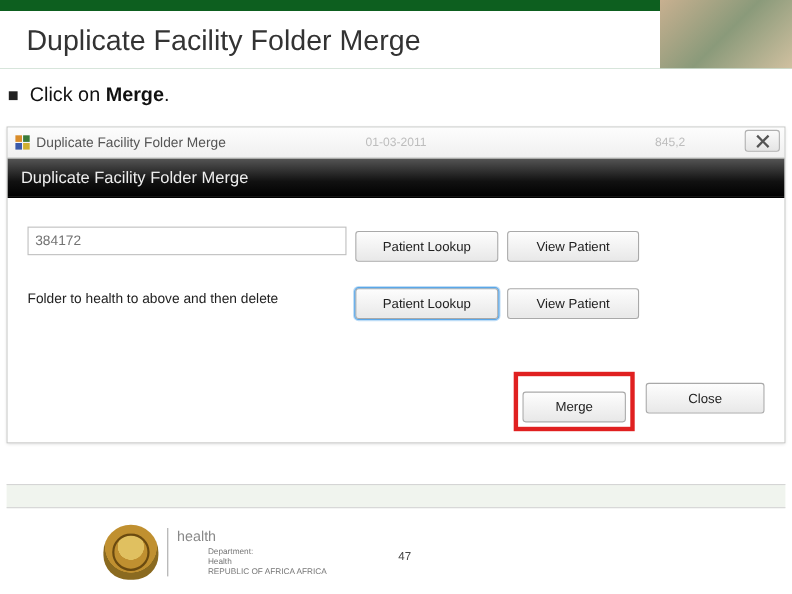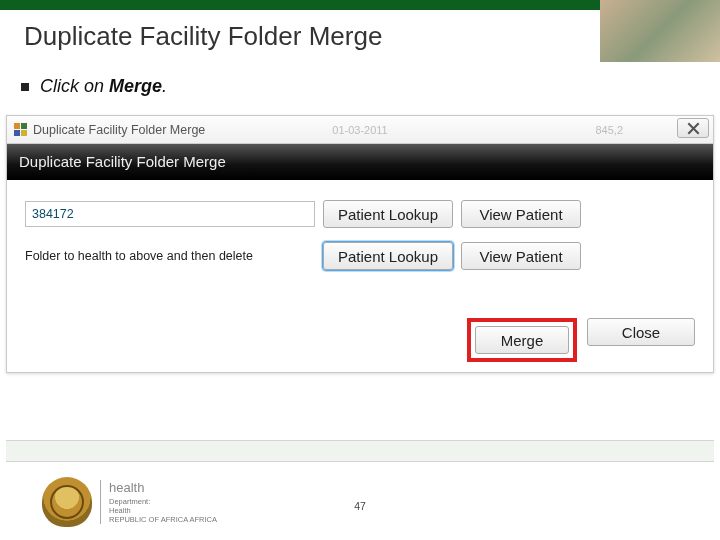--- a/index.html
+++ b/index.html
@@ -3,60 +3,60 @@
 <meta charset="utf-8">
 <style>
   * { box-sizing: border-box; margin: 0; padding: 0; }
   body { width: 720px; height: 540px; font-family: Arial, sans-serif; background: #fff; overflow: hidden; position: relative; }
 
   .slide-header { height: 62px; background: #0d5f1f; display: flex; align-items: flex-end; position: relative; }
   .slide-title-box { background: #fff; height: 52px; margin-left: 0; padding: 10px 16px 10px 24px; width: 600px; display: flex; align-items: center; }
   .slide-title { font-size: 26px; color: #333; }
   .header-photo { width: 120px; height: 62px; background: linear-gradient(135deg,#c8b090,#8a9a7a,#d0c0a0); position: absolute; right: 0; top: 0; }
 
-  .instruction-row { padding: 14px 10px 10px 21px; font-size: 18px; color: #111; font-style: italic; }
+  .instruction-row { padding: 14px 10px 10px 8px; font-size: 18px; color: #111; }
   .bullet { display: inline-block; width: 8px; height: 8px; background: #222; margin-right: 6px; vertical-align: 1px; }
 
   .screenshot-area { margin: 8px 6px 0 6px; border: 1px solid #c9c9c9; background: #f2f6f0; box-shadow: 0 1px 3px rgba(0,0,0,0.15); }
 
   .win-titlebar { background: linear-gradient(#fdfdfd,#f0f0f0); border-bottom: 1px solid #ccc; height: 28px; display: flex; align-items: center; padding: 0 6px; position: relative; }
   .app-icon { width: 14px; height: 14px; margin-right: 6px; display: inline-flex; flex-wrap: wrap; }
   .app-icon span { width: 6px; height: 6px; margin: 0.5px; }
   .ai1{background:#d98c2a}.ai2{background:#3a7a3a}.ai3{background:#3a5aaa}.ai4{background:#d0b030}
   .win-title { font-size: 12.5px; color: #555; }
   .bg-date { position: absolute; left: 50%; transform: translateX(-50%); font-size: 11px; color: #bdbdbd; }
   .bg-num { position: absolute; right: 90px; font-size: 11px; color: #bdbdbd; }
   .close-x { position: absolute; right: 4px; top: 2px; width: 32px; height: 20px; border: 1px solid #b0b0b0; border-radius: 3px; background: linear-gradient(#fafafa,#e5e5e5); display: flex; align-items: center; justify-content: center; }
   .close-x svg { width: 13px; height: 13px; }
 
   .dialog-banner { background: linear-gradient(#555,#111 60%,#000); height: 36px; display: flex; align-items: center; padding: 0 12px; border-bottom: 1px solid #000; }
   .dialog-banner-text { color: #eee; font-size: 15px; }
 
   .form-body { background: #fff; padding: 20px 18px 16px 18px; }
   .form-row { display: grid; grid-template-columns: 290px 130px 120px 120px; gap: 8px; align-items: center; margin-bottom: 14px; }
   .form-label { font-size: 12.5px; color: #222; }
-  .text-input { height: 26px; border: 1px solid #bfbfbf; padding: 2px 6px; font-size: 12.5px; color: #0c4a6e; background: #fff; }
-  .wbtn { height: 28px; border: 1px solid #a9a9a9; border-radius: 3px; background: linear-gradient(#fdfdfd,#e8e8e8); font-size: 15px; color: #222; display: flex; align-items: center; justify-content: center; cursor: pointer; }
+  .text-input { height: 26px; border: 1px solid #bfbfbf; padding: 2px 6px; font-size: 12.5px; color: #737373; background: #fff; }
+  .wbtn { height: 28px; border: 1px solid #a9a9a9; border-radius: 3px; background: linear-gradient(#fdfdfd,#e8e8e8); font-size: 12px; color: #222; display: flex; align-items: center; justify-content: center; cursor: pointer; margin-top: 10px; }
   .wbtn.focus { outline: 1px solid #5aa7e8; box-shadow: 0 0 0 2px rgba(90,167,232,0.4); }
 
   .action-row { display: flex; justify-content: flex-end; gap: 10px; padding: 18px 18px 10px 18px; background: #fff; border-top: 0; }
   .action-row .wbtn { width: 108px; }
   .merge-highlight { padding: 4px; border: 4px solid #e02020; display: inline-block; }
   .merge-highlight .wbtn { width: 94px; }
 
   .bottom-band { position: absolute; left: 6px; right: 6px; bottom: 78px; height: 22px; background: #f0f4ee; border-top: 1px solid #d5d5d5; border-bottom: 1px solid #d5d5d5; }
   .bb-left, .bb-mid, .bb-right { position: absolute; top: 4px; font-size: 10px; color: #b8cfa8; }
   .bb-left{left:120px}.bb-mid{left:45%}.bb-right{right:60px;color:#d9a060}
 
-  .footer { position: absolute; bottom: 6px; left: 0; right: 0; height: 64px; display: flex; align-items: center; }
+  .footer { position: absolute; bottom: 6px; left: 16px; right: 0; height: 64px; display: flex; align-items: center; padding-left: 36px; }
   .crest { width: 50px; height: 50px; margin-left: 42px; background: radial-gradient(circle at 50% 40%, #e0c060 0 30%, #c09030 31% 60%, #8a6a20 61% 100%); border-radius: 50% 50% 45% 45%; position: relative; }
   .crest::after{content:"";position:absolute;inset:8px;border:2px solid #6a4a10;border-radius:50%}
   .footer-text { margin-left: 8px; border-left: 1px solid #aaa; padding-left: 8px; }
   .ft-main { font-size: 13px; color: #888; }
-  .ft-sub { font-size: 7.5px; color: #777; line-height: 1.2; margin-top: 2px; }
+  .ft-sub { font-size: 7.5px; color: #777; line-height: 1.2; margin-top: 2px; margin-left: 28px; }
   .page-num { position: absolute; left: 50%; bottom: 22px; transform: translateX(-50%); font-size: 10.5px; color: #444; }
 </style>
 </head>
 <body>
 
 <div class="slide-header">
   <div class="slide-title-box">
     <span class="slide-title">Duplicate Facility Folder Merge</span>
   </div>
   <div class="header-photo"></div>

